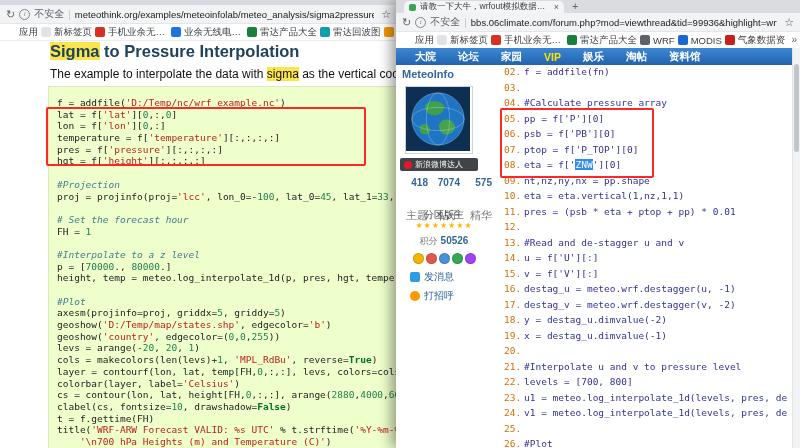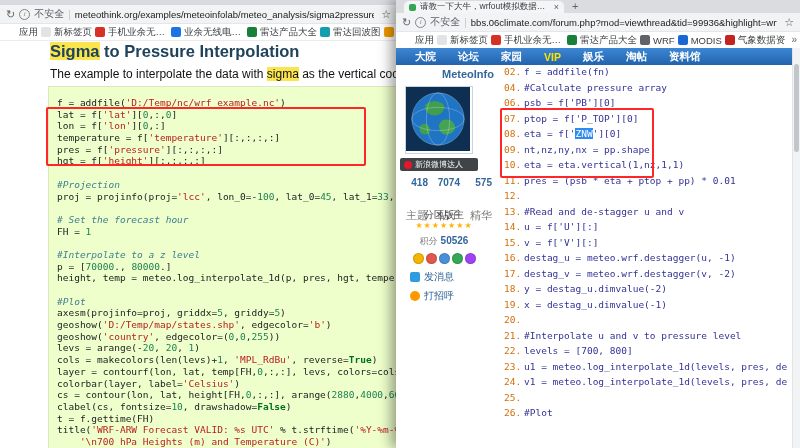--- a/index.html
+++ b/index.html
@@ -59,21 +59,21 @@
   .rw-urlbar{position:absolute;top:13px;left:0;right:0;height:19px;}
   .rw-bookmarks{position:absolute;top:32px;left:0;right:14px;height:16px;}
   .bm-more{position:absolute;top:32px;right:3px;height:16px;line-height:16px;font-size:10px;color:#5f6368;}
   .rw-nav{position:absolute;top:48px;left:0;right:0;height:17px;
           background:linear-gradient(#3d87d4,#2263ac);display:flex;align-items:center;
           padding:0 8px;box-sizing:border-box;}
   .nav-item{color:#fff;font-size:10.5px;font-weight:bold;padding:0 11px;white-space:nowrap;}
   .nav-vip{color:#ffe400;}
 
   .rw-sidebar{position:absolute;top:65px;left:0;width:100px;bottom:0;background:#fff;}
-  .uname{position:absolute;left:6px;top:3px;font-size:11px;font-weight:bold;color:#369;margin-left:40px;}
+  .uname{position:absolute;left:6px;top:3px;font-size:11px;font-weight:bold;color:#369;}
   .avatar{position:absolute;left:9px;top:21px;width:66px;height:66px;border:1px solid #c9d4de;}
   .wb-badge{position:absolute;left:4px;top:93px;width:78px;height:13px;background:#404447;border-radius:2px;
             color:#fff;font-size:8px;display:flex;align-items:center;gap:3px;padding:0 4px;box-sizing:border-box;
             white-space:nowrap;overflow:hidden;}
   .wb-ic{width:8px;height:8px;border-radius:50%;background:#e6162d;flex:none;}
   .stats{position:absolute;left:0;top:112px;width:96px;display:flex;text-align:right;}
   .stat{flex:1;}
   .stat-v{font-size:10px;color:#369;font-weight:bold;}
   .stat-l{font-size:11px;color:#777;margin-top:20px;}
   .role{position:absolute;left:0;top:143px;width:96px;text-align:center;font-size:10px;color:#444;}
@@ -260,21 +260,23 @@
         <span>发消息</span>
       </div>
       <div class="act act-hi">
         <span class="act-ic ic-hi"></span>
         <span>打招呼</span>
       </div>
     </div>
 
     <div class="rw-post" id="rw-post">
         <div class="pl"><span class="pl-n">02.</span><span class="pl-c">f = addfile(fn)</span></div>
+        <div class="pl"><span class="pl-n">03.</span><span class="pl-c">&nbsp;</span></div>
         <div class="pl"><span class="pl-n">04.</span><span class="pl-c">#Calculate pressure array</span></div>
+        <div class="pl"><span class="pl-n">05.</span><span class="pl-c">pp = f['P'][0]</span></div>
         <div class="pl"><span class="pl-n">06.</span><span class="pl-c">psb = f['PB'][0]</span></div>
         <div class="pl"><span class="pl-n">07.</span><span class="pl-c">ptop = f['P_TOP'][0]</span></div>
         <div class="pl"><span class="pl-n">08.</span><span class="pl-c">eta = f['<span class="sel">ZNW</span>'][0]</span></div>
         <div class="pl"><span class="pl-n">09.</span><span class="pl-c">nt,nz,ny,nx = pp.shape</span></div>
         <div class="pl"><span class="pl-n">10.</span><span class="pl-c">eta = eta.vertical(1,nz,1,1)</span></div>
         <div class="pl"><span class="pl-n">11.</span><span class="pl-c">pres = (psb * eta + ptop + pp) * 0.01</span></div>
         <div class="pl"><span class="pl-n">12.</span><span class="pl-c">&nbsp;</span></div>
         <div class="pl"><span class="pl-n">13.</span><span class="pl-c">#Read and de-stagger u and v</span></div>
         <div class="pl"><span class="pl-n">14.</span><span class="pl-c">u = f['U'][:]</span></div>
         <div class="pl"><span class="pl-n">15.</span><span class="pl-c">v = f['V'][:]</span></div>

